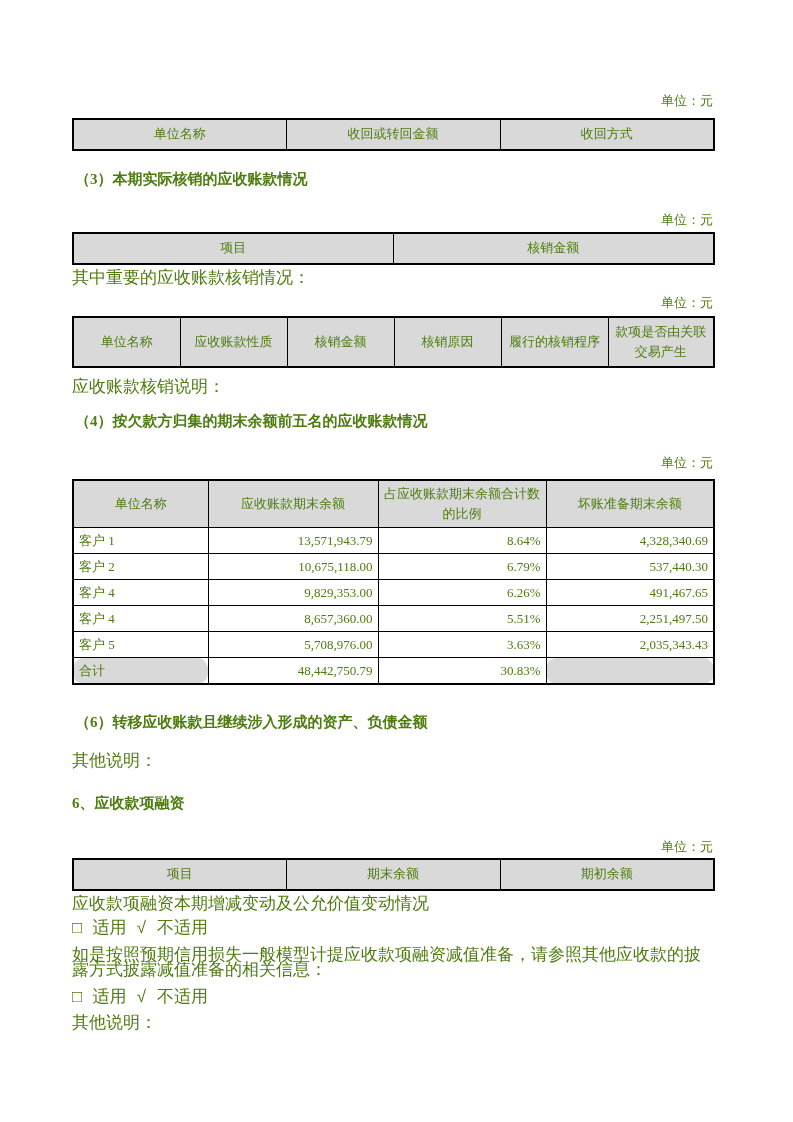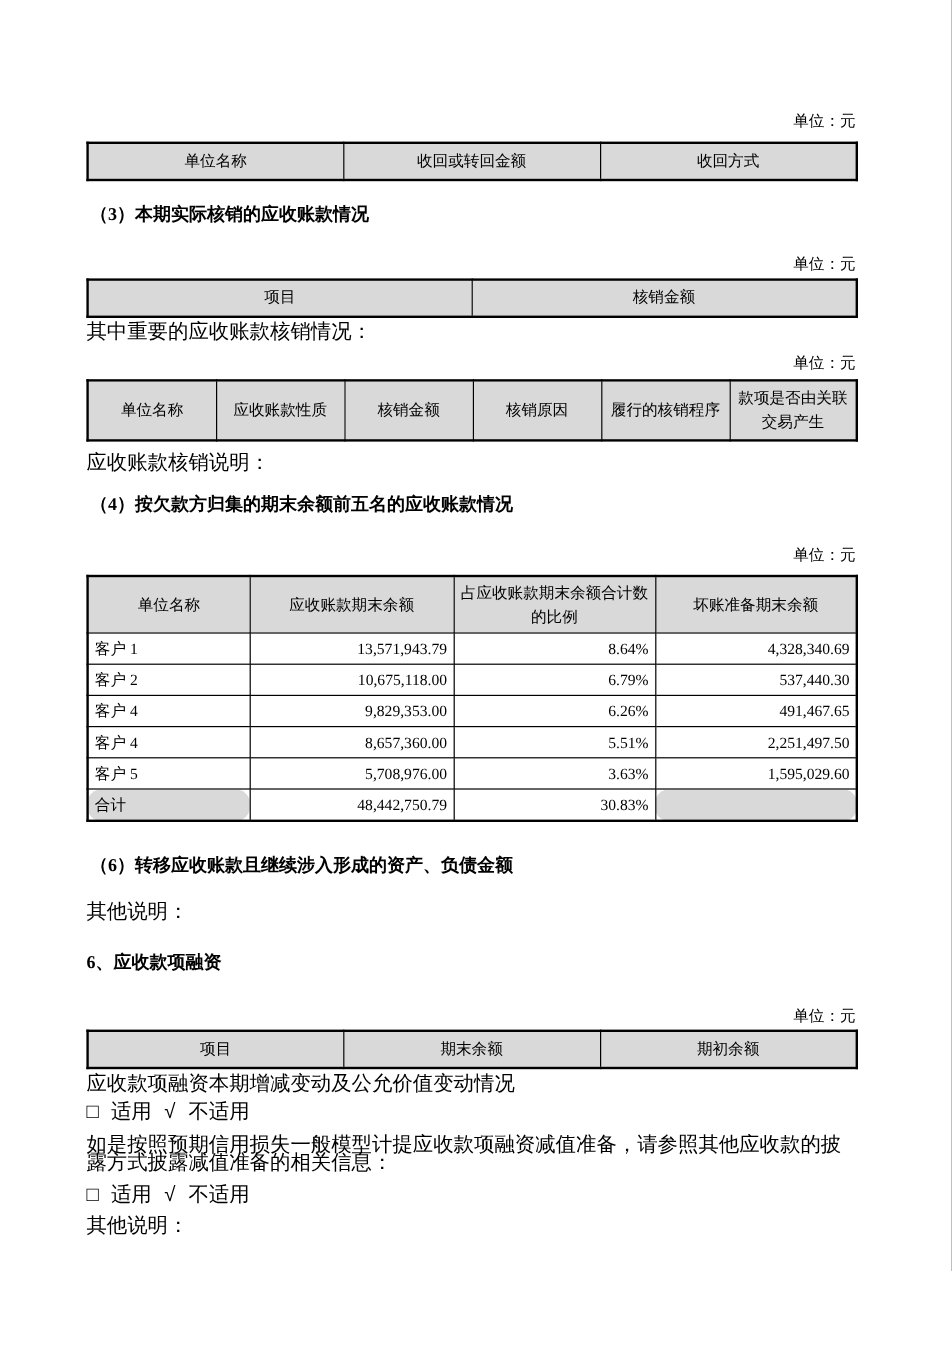--- a/index.html
+++ b/index.html
@@ -1,18 +1,18 @@
 <!DOCTYPE html>
 <html><head>
 <meta charset="utf-8">
 <style>
   html,body { margin:0; padding:0; background:#888; }
   .page {
     position:relative; width:793px; height:1122px; margin:0 auto;
-    background:#ffffff; color:#000000;
+    background:#ffffff; color:#4d7c0f;
     font-family:"Liberation Serif","DejaVu Serif",serif;
     overflow:hidden;
   }
   .content { position:absolute; left:72px; top:0; width:641px; }
 
   .unit { text-align:right; font-size:13px; line-height:14px; }
   .u1 { margin-top:94px; }
   .u2 { margin-top:25px; }
   .u3 { margin-top:10px; }
   .u4 { margin-top:26px; }
@@ -156,21 +156,21 @@
       <tr>
         <td class="name">客户 4</td>
         <td class="num">8,657,360.00</td>
         <td class="num">5.51%</td>
         <td class="num">2,251,497.50</td>
       </tr>
       <tr>
         <td class="name">客户 5</td>
         <td class="num">5,708,976.00</td>
         <td class="num">3.63%</td>
-        <td class="num">1,595,029.60</td>
+        <td class="num">2,035,343.43</td>
       </tr>
       <tr>
         <td class="name gray">合计</td>
         <td class="num">48,442,750.79</td>
         <td class="num">30.83%</td>
         <td class="num gray"></td>
       </tr>
     </tbody>
       </table>
 

